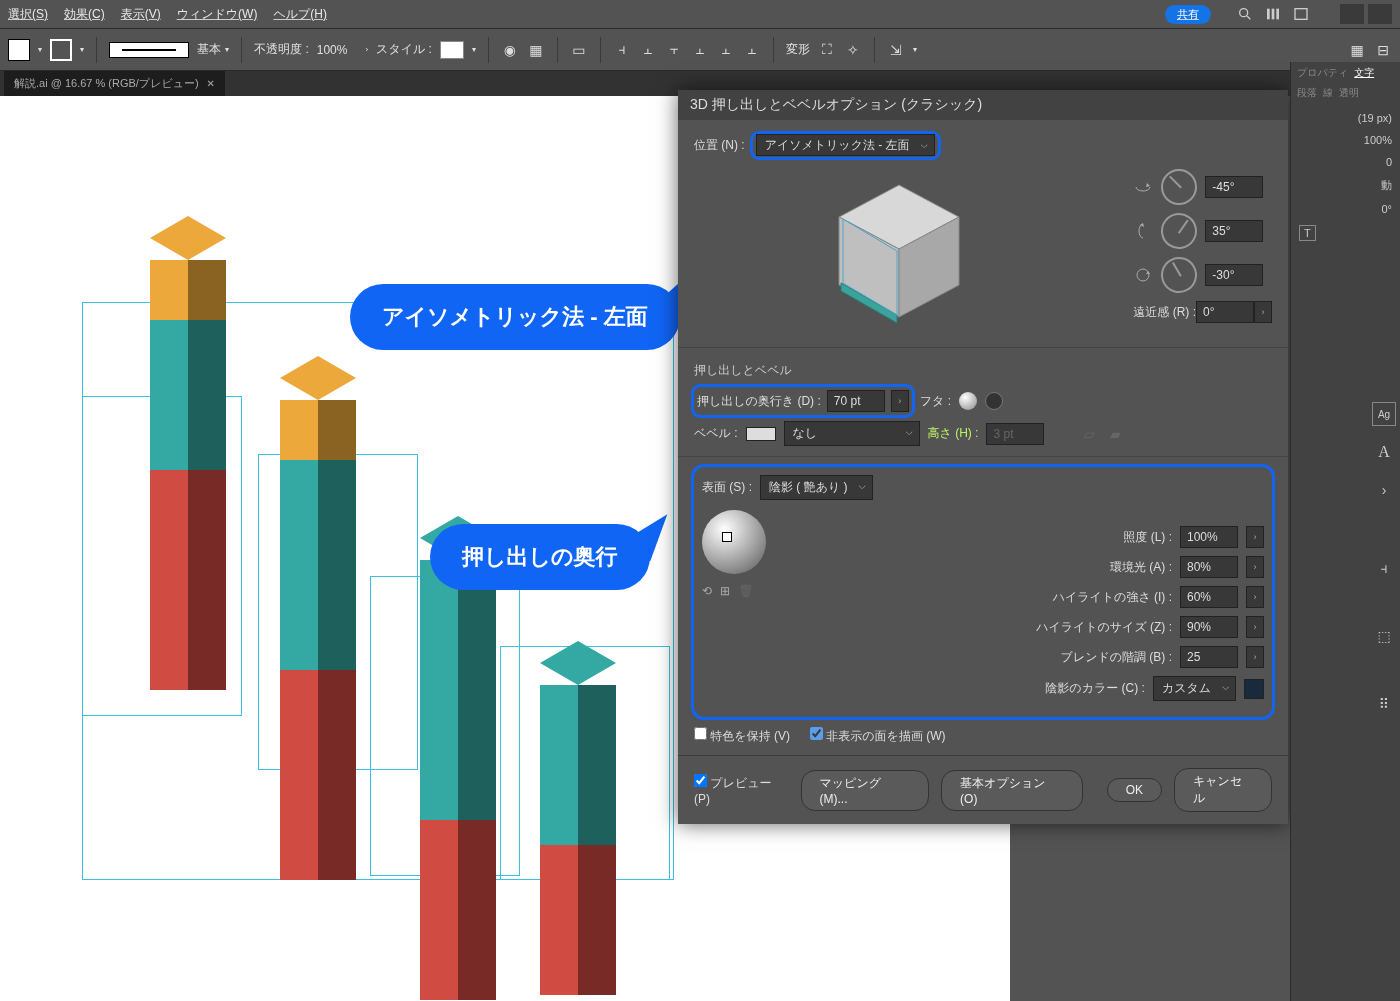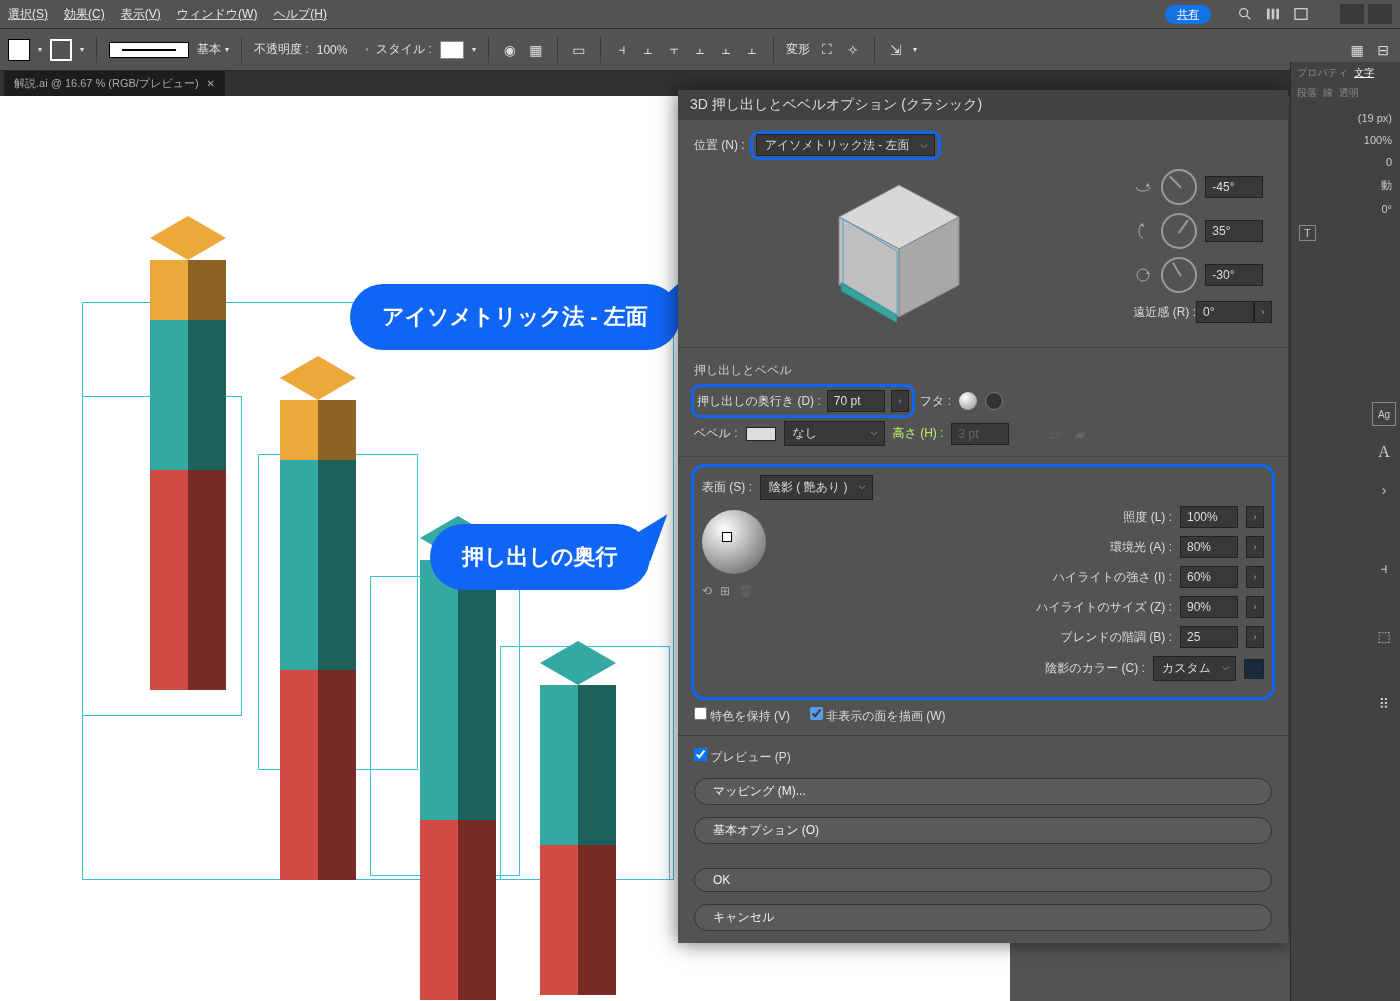--- a/index.html
+++ b/index.html
@@ -75,26 +75,26 @@
 .dial{width:36px;height:36px;border:2px solid #999;border-radius:50%;position:relative;display:inline-block;vertical-align:middle;margin:0 8px;}
 .dial::after{content:"";position:absolute;width:2px;height:16px;background:#999;left:50%;top:2px;transform-origin:bottom;}
 .dial-row{display:flex;align-items:center;margin-bottom:8px;justify-content:flex-start;}
 .section-head{margin:14px 0 8px;color:#ccc;font-size:12px;}
 .divider{height:1px;background:#444;margin:10px -16px;}
 .bevel-line{display:flex;align-items:center;gap:8px;margin-bottom:6px;}
 .surface-section{display:flex;gap:16px;}
 .light-sphere{width:64px;height:64px;border-radius:50%;background:radial-gradient(circle at 35% 30%,#fff,#aaa 50%,#555);position:relative;margin-top:4px;}
 .light-pt{position:absolute;width:10px;height:10px;background:#fff;border:1px solid #000;left:20px;top:22px;}
 .light-btns{display:flex;gap:8px;margin-top:10px;font-size:12px;color:#aaa;}
-.props{flex:1;}
+.props{flex:1;margin-top:20px;}
 .props .prow{display:flex;align-items:center;justify-content:flex-end;gap:8px;margin-bottom:8px;}
 .props .plabel{font-size:12px;color:#ddd;}
 .checkbox-row{display:flex;gap:20px;margin-top:10px;font-size:12px;align-items:center;}
 .checkbox-row input{accent-color:#5a9eea;}
-.dlg-footer{border-top:1px solid #3a3a3a;padding:12px 16px;display:flex;gap:12px;flex-direction:column;}
+.dlg-footer{border-top:1px solid #3a3a3a;padding:12px 16px;display:flex;align-items:center;gap:12px;}
 .btn{background:#5a5a5a;border:1px solid #333;border-radius:14px;padding:4px 18px;font-size:12px;color:#eee;}
 .color-mini{width:20px;height:20px;border:1px solid #222;background:#1a2a3d;}
 .bevel-sample{width:30px;height:14px;background:#ddd;border:1px solid #222;}
 .shade-icon{width:18px;height:18px;border-radius:50%;}
 
 
 .right-rail{position:absolute;top:62px;right:0;width:110px;bottom:0;background:#424242;border-left:1px solid #2a2a2a;}
 .panel-tabs{display:flex;font-size:10px;color:#888;gap:6px;padding:4px 6px;flex-wrap:wrap;}
 .panel-tabs .on{color:#fff;text-decoration:underline;}
 .rail-content{padding:8px;font-size:11px;color:#ccc;}
@@ -327,21 +327,21 @@
         <span class="step-btn">›</span>
       </span>
       <span class="lbl">フタ :</span>
       <span class="shade-icon" style="background:radial-gradient(circle at 35% 30%,#fff,#888);"></span>
       <span class="shade-icon" style="background:#333;border:1px solid #777;"></span>
     </div>
 
     <div class="bevel-line">
       <span class="lbl">ベベル :</span>
       <span class="bevel-sample"></span>
-      <span class="select" style="width:101px"><span>なし</span><span class="chv">⌵</span></span>
+      <span class="select" style="width:136px"><span>なし</span><span class="chv">⌵</span></span>
       <span class="lbl" style="color:#bef264">高さ (H) :</span>
       <span class="num-input" style="color:#666">3 pt</span>
       <span style="width:20px"></span>
       <span class="tb-ico" style="color:#666">▱</span>
       <span class="tb-ico" style="color:#666">▰</span>
     </div>
 
     <div class="divider"></div>
 
     <div class="hl-blue-big">

